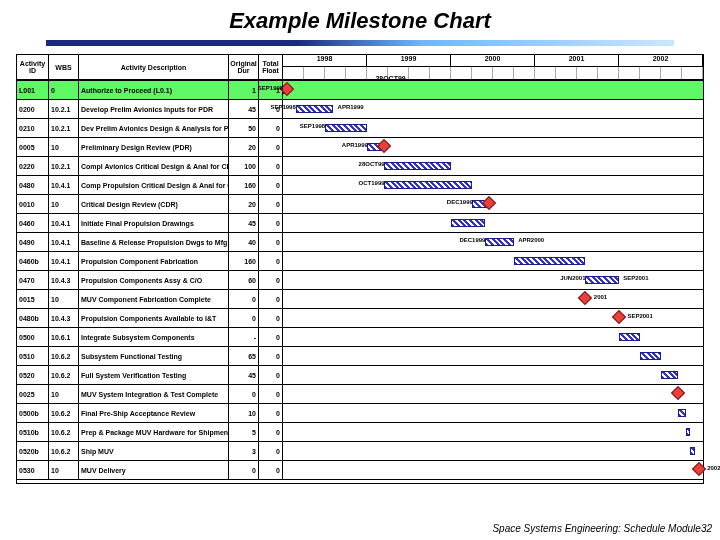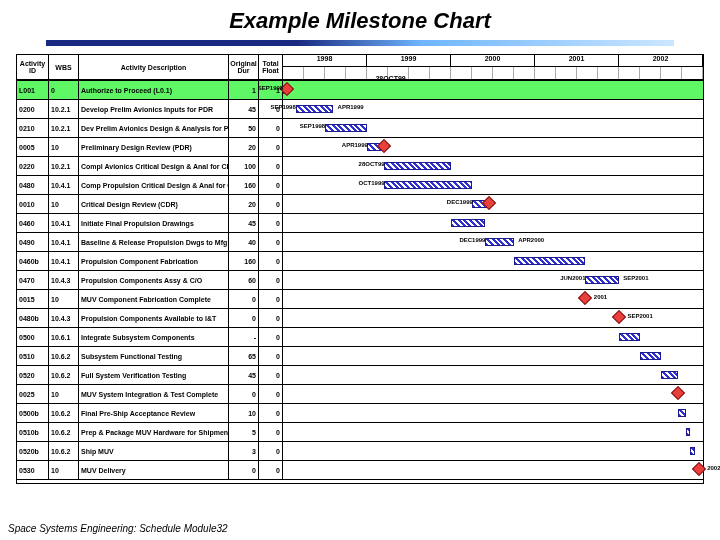--- a/index.html
+++ b/index.html
@@ -28,21 +28,21 @@
   .cell.a { width:32px; font-weight:bold; }
   .cell.b { width:30px; font-weight:bold; }
   .cell.c { flex:0 0 150px; font-weight:bold; }
   .cell.d { width:30px; justify-content:flex-end; font-weight:bold; }
   .cell.e { width:24px; justify-content:flex-end; font-weight:bold; }
   .gcell { flex:1; position:relative; }
   .bar { position:absolute; top:5px; height:8px; background:repeating-linear-gradient(45deg,#3030d0 0 2px,#fff 2px 4px); border:1px solid #1c1c90; }
   .mile { position:absolute; top:3px; width:10px; height:10px; background:#e8413c; transform:rotate(45deg); border:1px solid #7a1010; }
   .date { position:absolute; top:4px; font-size:6px; color:#000; font-weight:bold; }
   .status { position:absolute; top:-6px; font-size:7px; color:#000; font-weight:bold; }
-  .footer { position:absolute; bottom:6px; left:8px; right:8px; display:flex; justify-content:flex-start; font-size:10px; font-style:italic; }
+  .footer { position:absolute; bottom:6px; left:8px; right:8px; display:flex; justify-content:flex-end; font-size:10px; font-style:italic; }
 </style>
 </head>
 <body>
 
 <div class="slide">
   <div class="title">Example Milestone Chart</div>
   <div class="rule"></div>
 
   <div class="chart-wrap">
     <div class="hdr">

